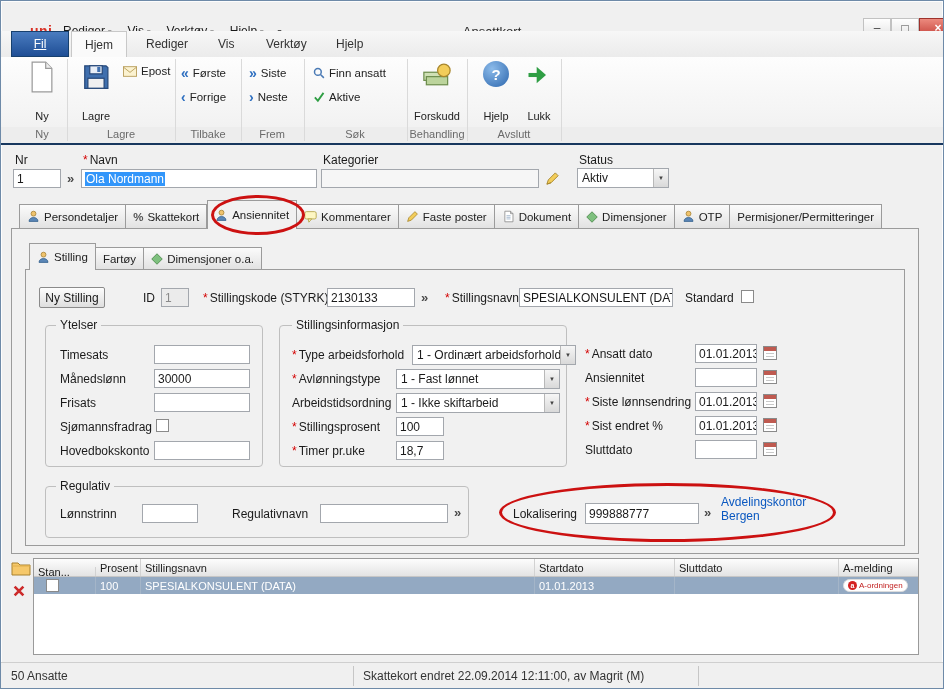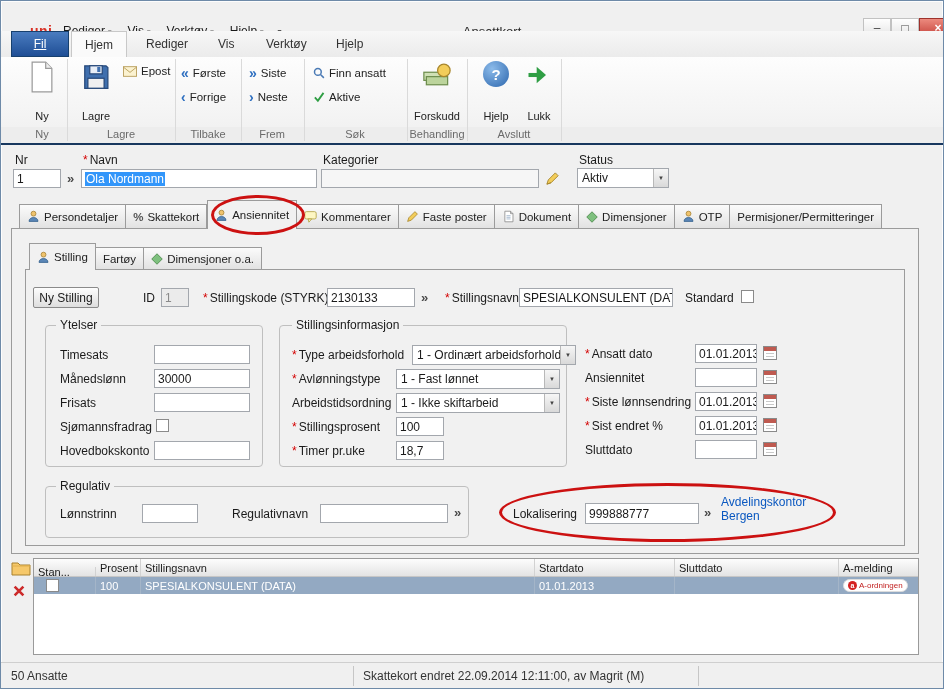--- a/index.html
+++ b/index.html
@@ -314,21 +314,21 @@
     </div>
     <div class="tab" style="height:23px;">
       <svg width="12" height="12" viewBox="0 0 16 16">
           <path d="M8 1l7 7-7 7-7-7z" fill="#7ec07e" stroke="#3f7f3f"></path>
         </svg>
       <span>Dimensjoner o.a.</span>
     </div>
   </div>
   <div class="panel" style="left:24px;top:268px;width:880px;height:277px;"></div>
 
-  <div class="btn3d" style="left:32px;top:286px;width:66px;height:21px;">Ny Stilling</div>
+  <div class="btn3d" style="left:38px;top:286px;width:66px;height:21px;">Ny Stilling</div>
   <div class="lbl" style="left:142px;top:290px;">ID</div>
   <div class="inp dis" style="left:160px;top:287px;width:28px;">1</div>
 
   <div class="lbl" style="left:202px;top:290px;"><span class="req">*</span><span>Stillingskode (STYRK)</span></div>
   <div class="inp" style="left:326px;top:287px;width:88px;">2130133</div>
   <div class="chev" style="left:420px;top:290px;">»</div>
 
   <div class="lbl" style="left:444px;top:290px;"><span class="req">*</span><span>Stillingsnavn</span></div>
   <div class="inp" style="left:518px;top:287px;width:154px;">SPESIALKONSULENT (DATA</div>
 

